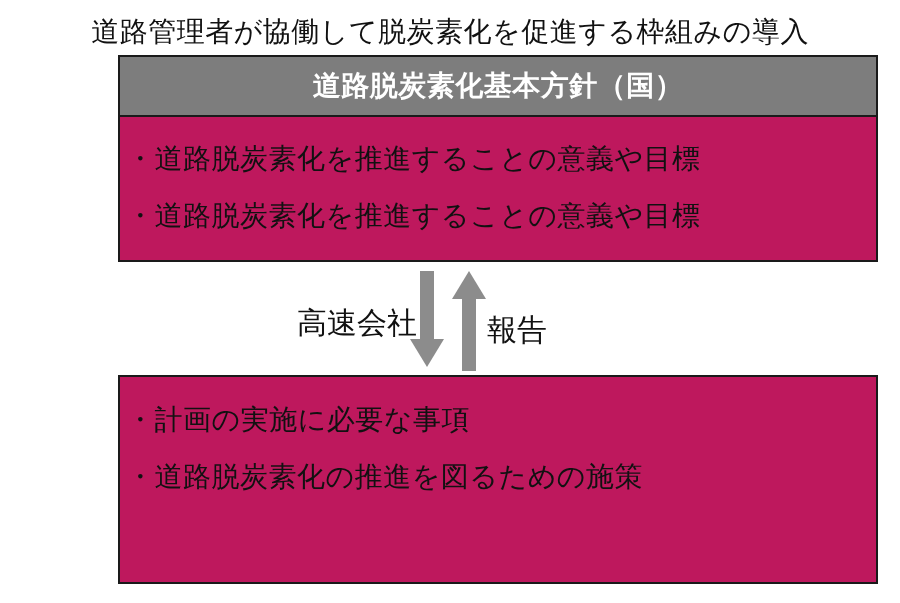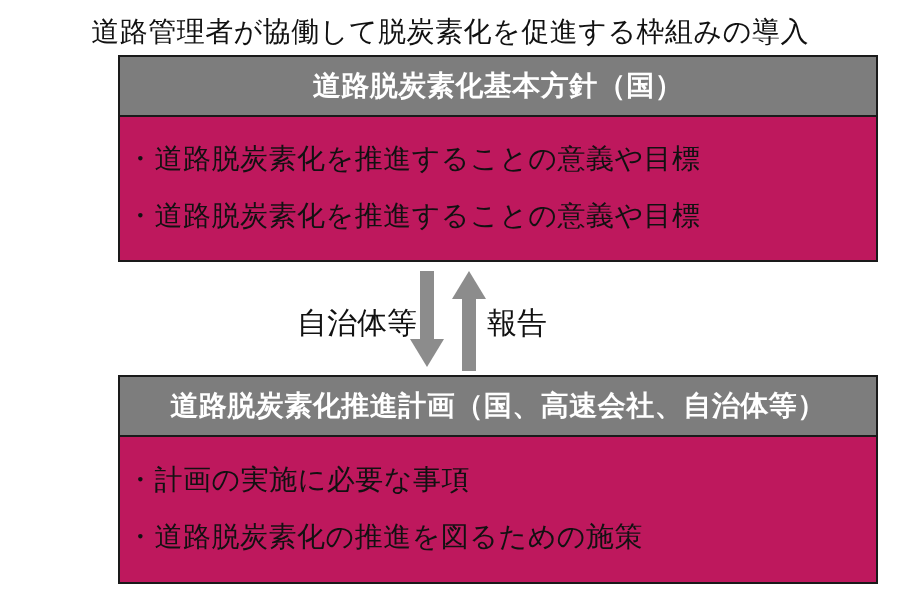--- a/index.html
+++ b/index.html
@@ -66,21 +66,21 @@
     white-space: nowrap;
     letter-spacing: 0.5px;
   }
   .flow-label {
     position: absolute;
     font-size: 30px;
     color: var(--text-black, #111111);
     white-space: nowrap;
   }
   .label-down { top: 303px; left: 297px; }
-  .label-up   { top: 303px; left: 487px; }
+  .label-up   { top: 310px; left: 487px; }
   .arrow { position: absolute; }
   .arrow .shaft {
     width: 14px;
     margin-left: 10px;
     background: var(--arrow-gray, #8c8c8c);
   }
   .arrow .head {
     width: 0;
     height: 0;
     border-left: 17px solid transparent;
@@ -101,35 +101,34 @@
   <div class="title">道路管理者が協働して脱炭素化を促進する枠組みの導入</div>
 
   <section class="box box1">
     <header class="box-header">道路脱炭素化基本方針（国）</header>
     <div class="box-body">
       <div class="bullet">・道路脱炭素化を推進することの意義や目標</div>
       <div class="bullet">・道路脱炭素化を推進することの意義や目標</div>
     </div>
   </section>
 
-  <span class="flow-label label-down">自治体等</span>
+  <span class="flow-label label-down">高速会社</span>
 
   <div class="arrow arrow-down">
     <div class="shaft"></div>
     <div class="head"></div>
   </div>
 
   <div class="arrow arrow-up">
     <div class="head"></div>
     <div class="shaft"></div>
   </div>
 
   <span class="flow-label label-up">報告</span>
 
   <section class="box box2">
-    <header class="box-header">道路脱炭素化推進計画（国、高速会社、自治体等）</header>
     <div class="box-body">
       <div class="bullet">・計画の実施に必要な事項</div>
       <div class="bullet">・道路脱炭素化の推進を図るための施策</div>
     </div>
   </section>
 
 </div>
 
 </body></html>

